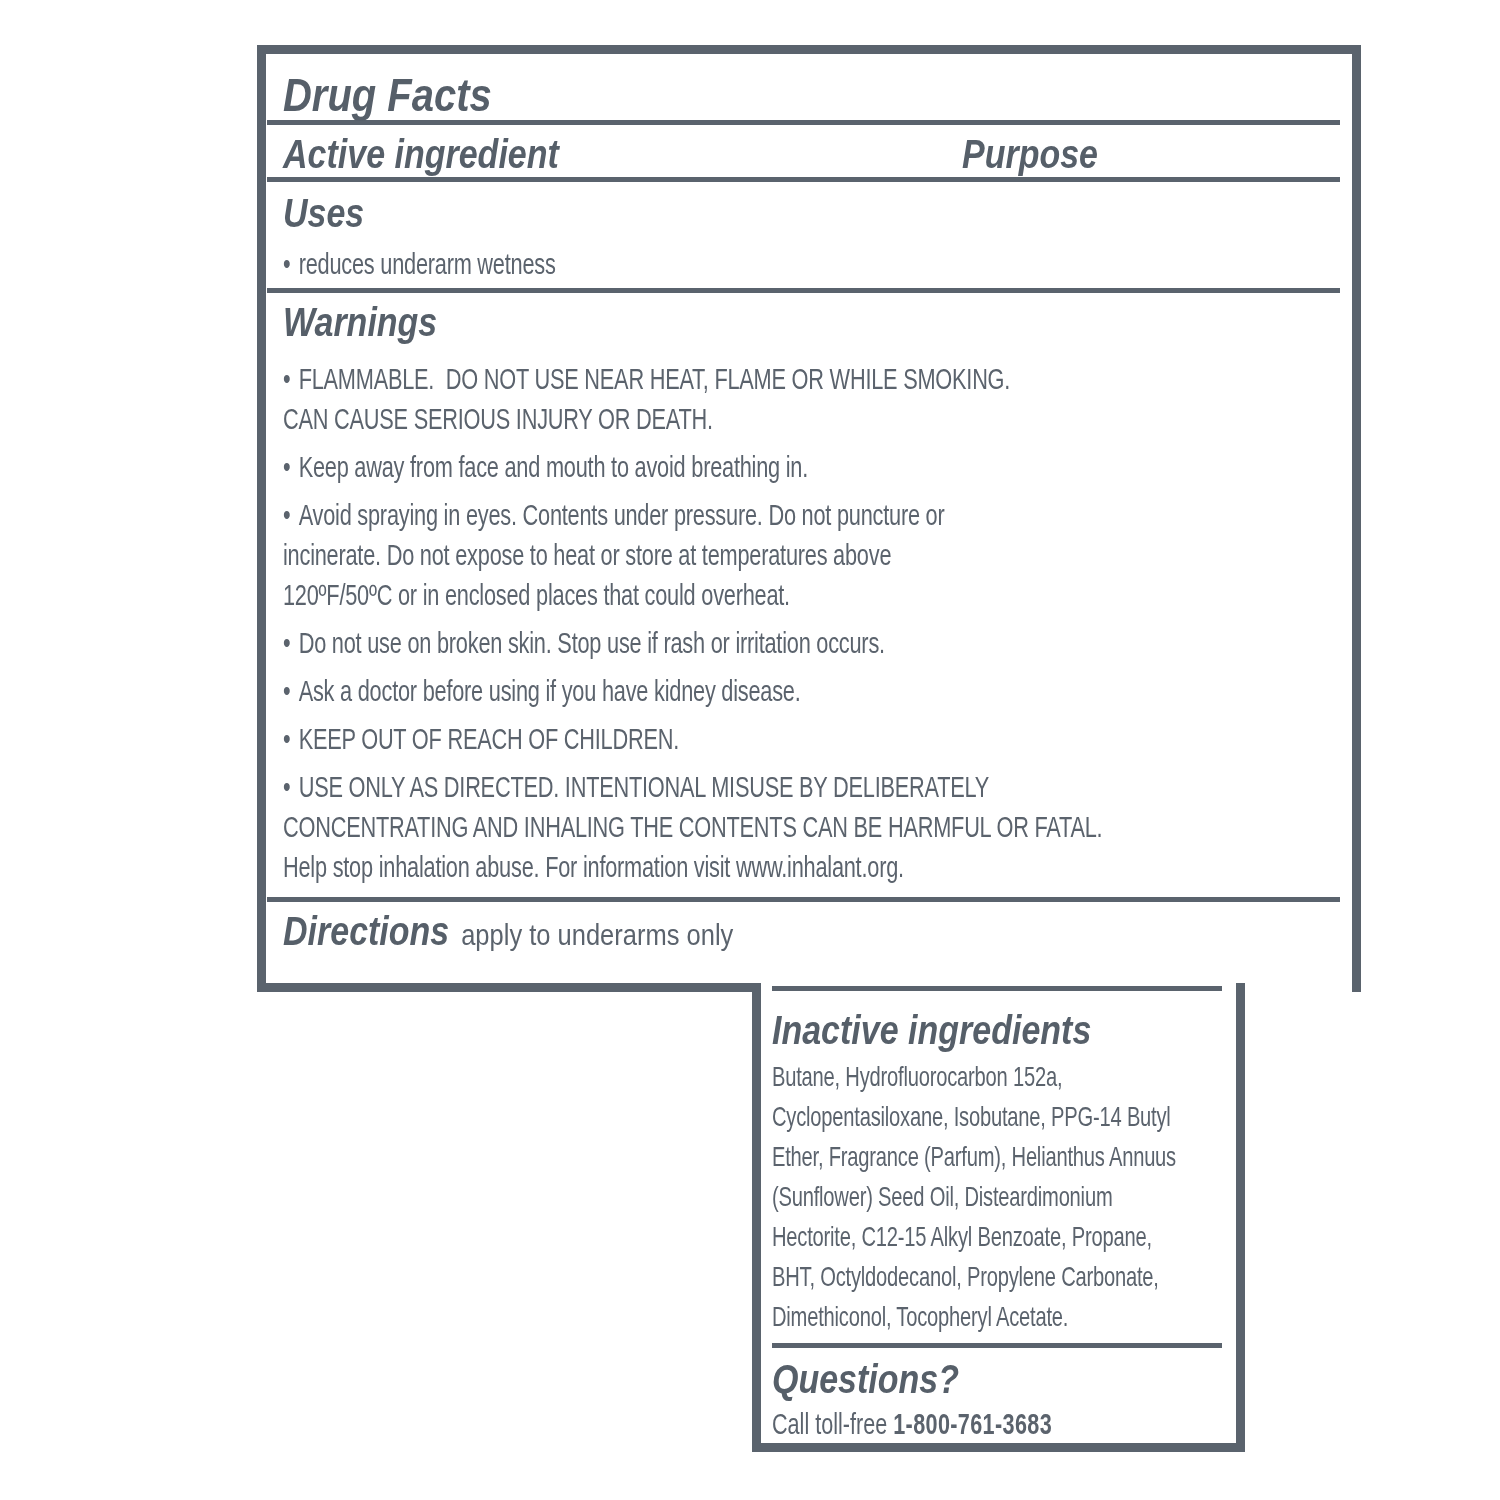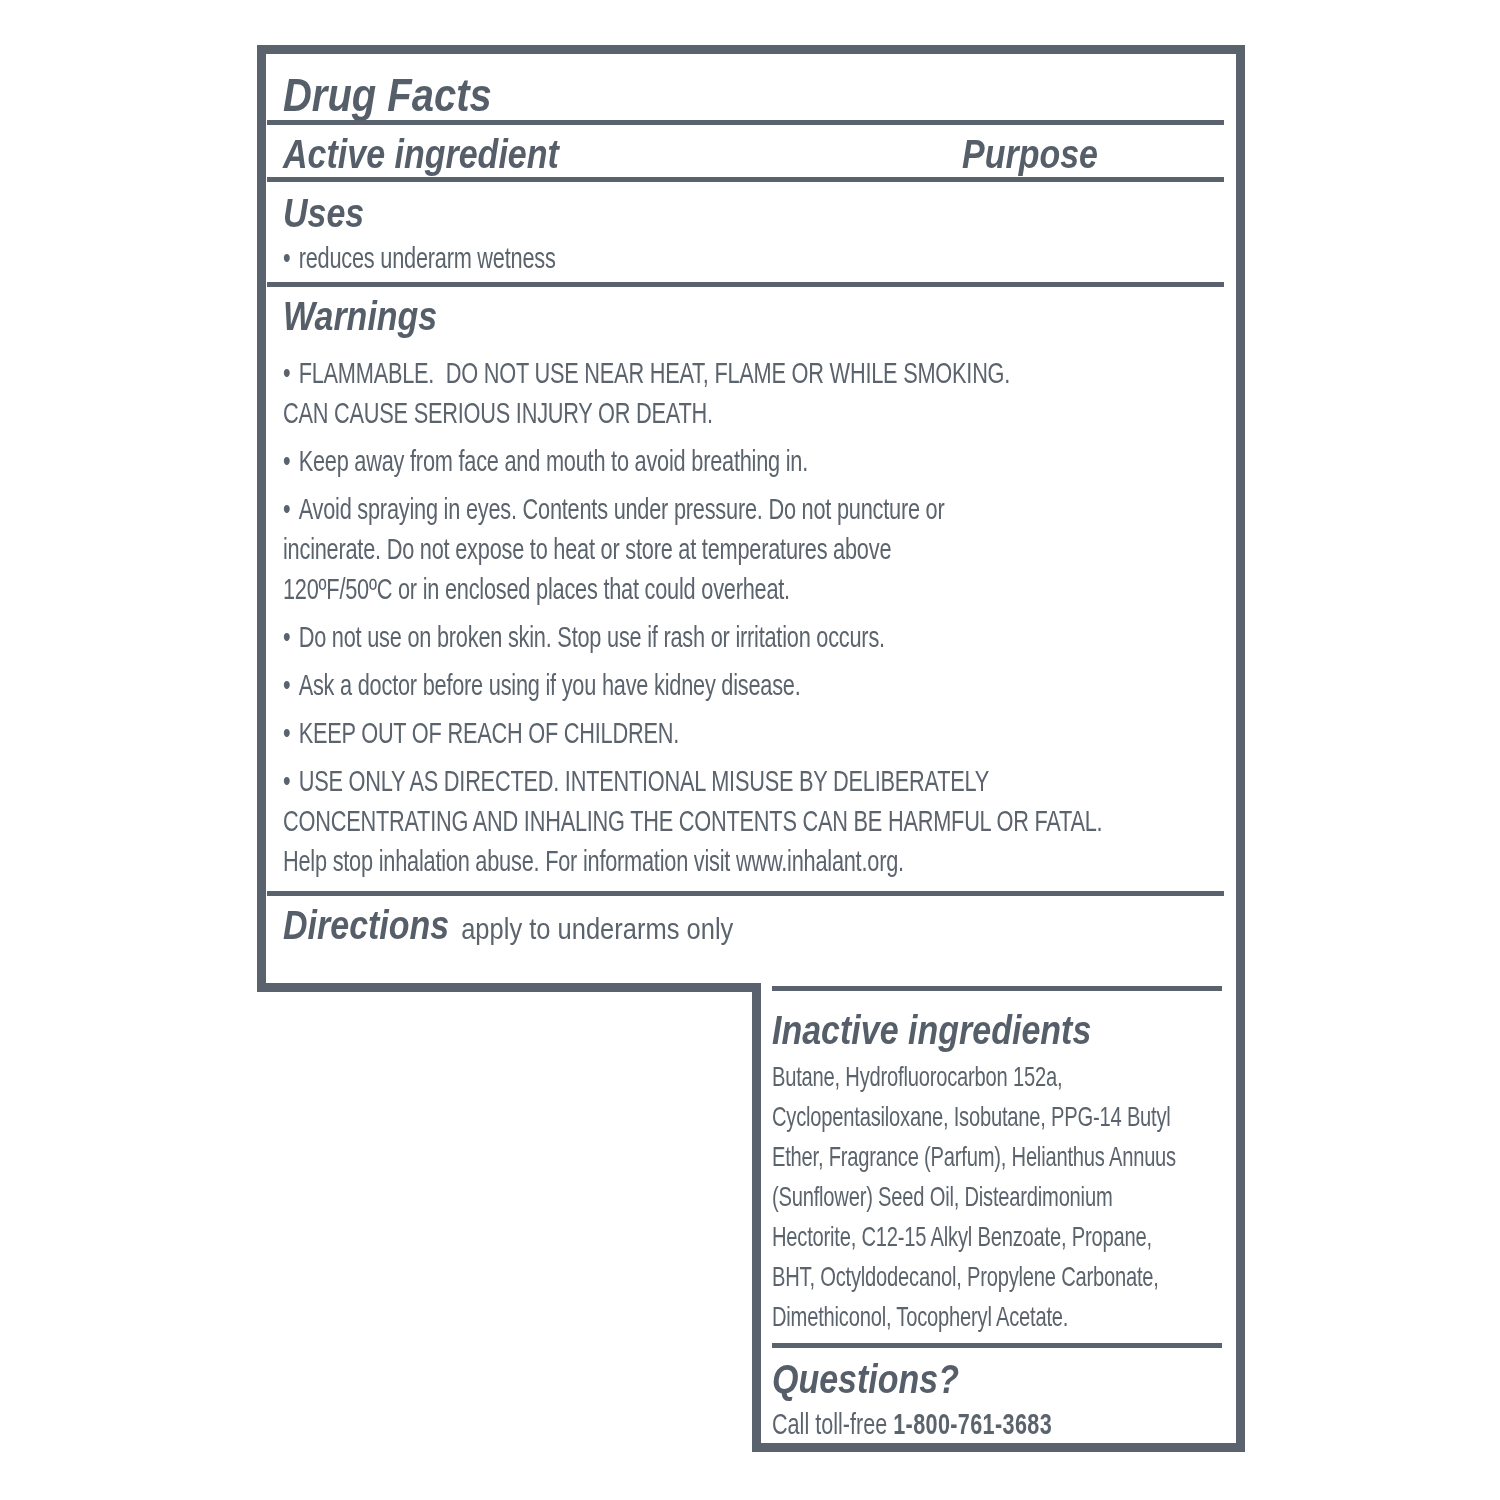--- a/index.html
+++ b/index.html
@@ -7,21 +7,21 @@
     --text:#5b636d;
     --heading:#565f69;
     --bg:#ffffff;
   }
   *{margin:0;padding:0;box-sizing:border-box;}
   html,body{width:1500px;height:1500px;background:var(--bg);}
   body{position:relative;font-family:"Liberation Sans",sans-serif;color:var(--text);overflow:hidden;}
 
   
   .box-a{
-    position:absolute;left:257px;top:45px;width:988px;height:947px;
+    position:absolute;left:257px;top:45px;width:1104px;height:947px;
     border:9px solid var(--border);border-bottom:none;
     padding:8px 12px 0 17px;background:var(--bg);
   }
   .bottom-bar{
     position:absolute;left:257px;top:983px;width:504px;height:9px;
     background:var(--border);
   }
   .box-b{
     position:absolute;left:752px;top:983px;width:493px;height:469px;
     border:9px solid var(--border);border-top:none;
@@ -80,21 +80,21 @@
   <div class="heading-row">
     <span class="h1 condh">Active ingredient</span>
     <span class="h1 condh h-right">Purpose</span>
   </div>
 
 
   <div class="hr"></div>
 
   <div class="h1 condh uses-heading">Uses</div>
 
-  <div class="bullets" style="margin-top:2px;">
+  <div class="bullets" style="margin-top:8px;">
 
       <div class="bullet body-txt cond" style="margin-bottom:0;">reduces underarm wetness</div>
     </div>
 
   <div class="hr" style="margin-top:4px;"></div>
 
   <div class="h1 condh" style="margin-top:6px;">Warnings</div>
 
   <div class="bullets">
 

